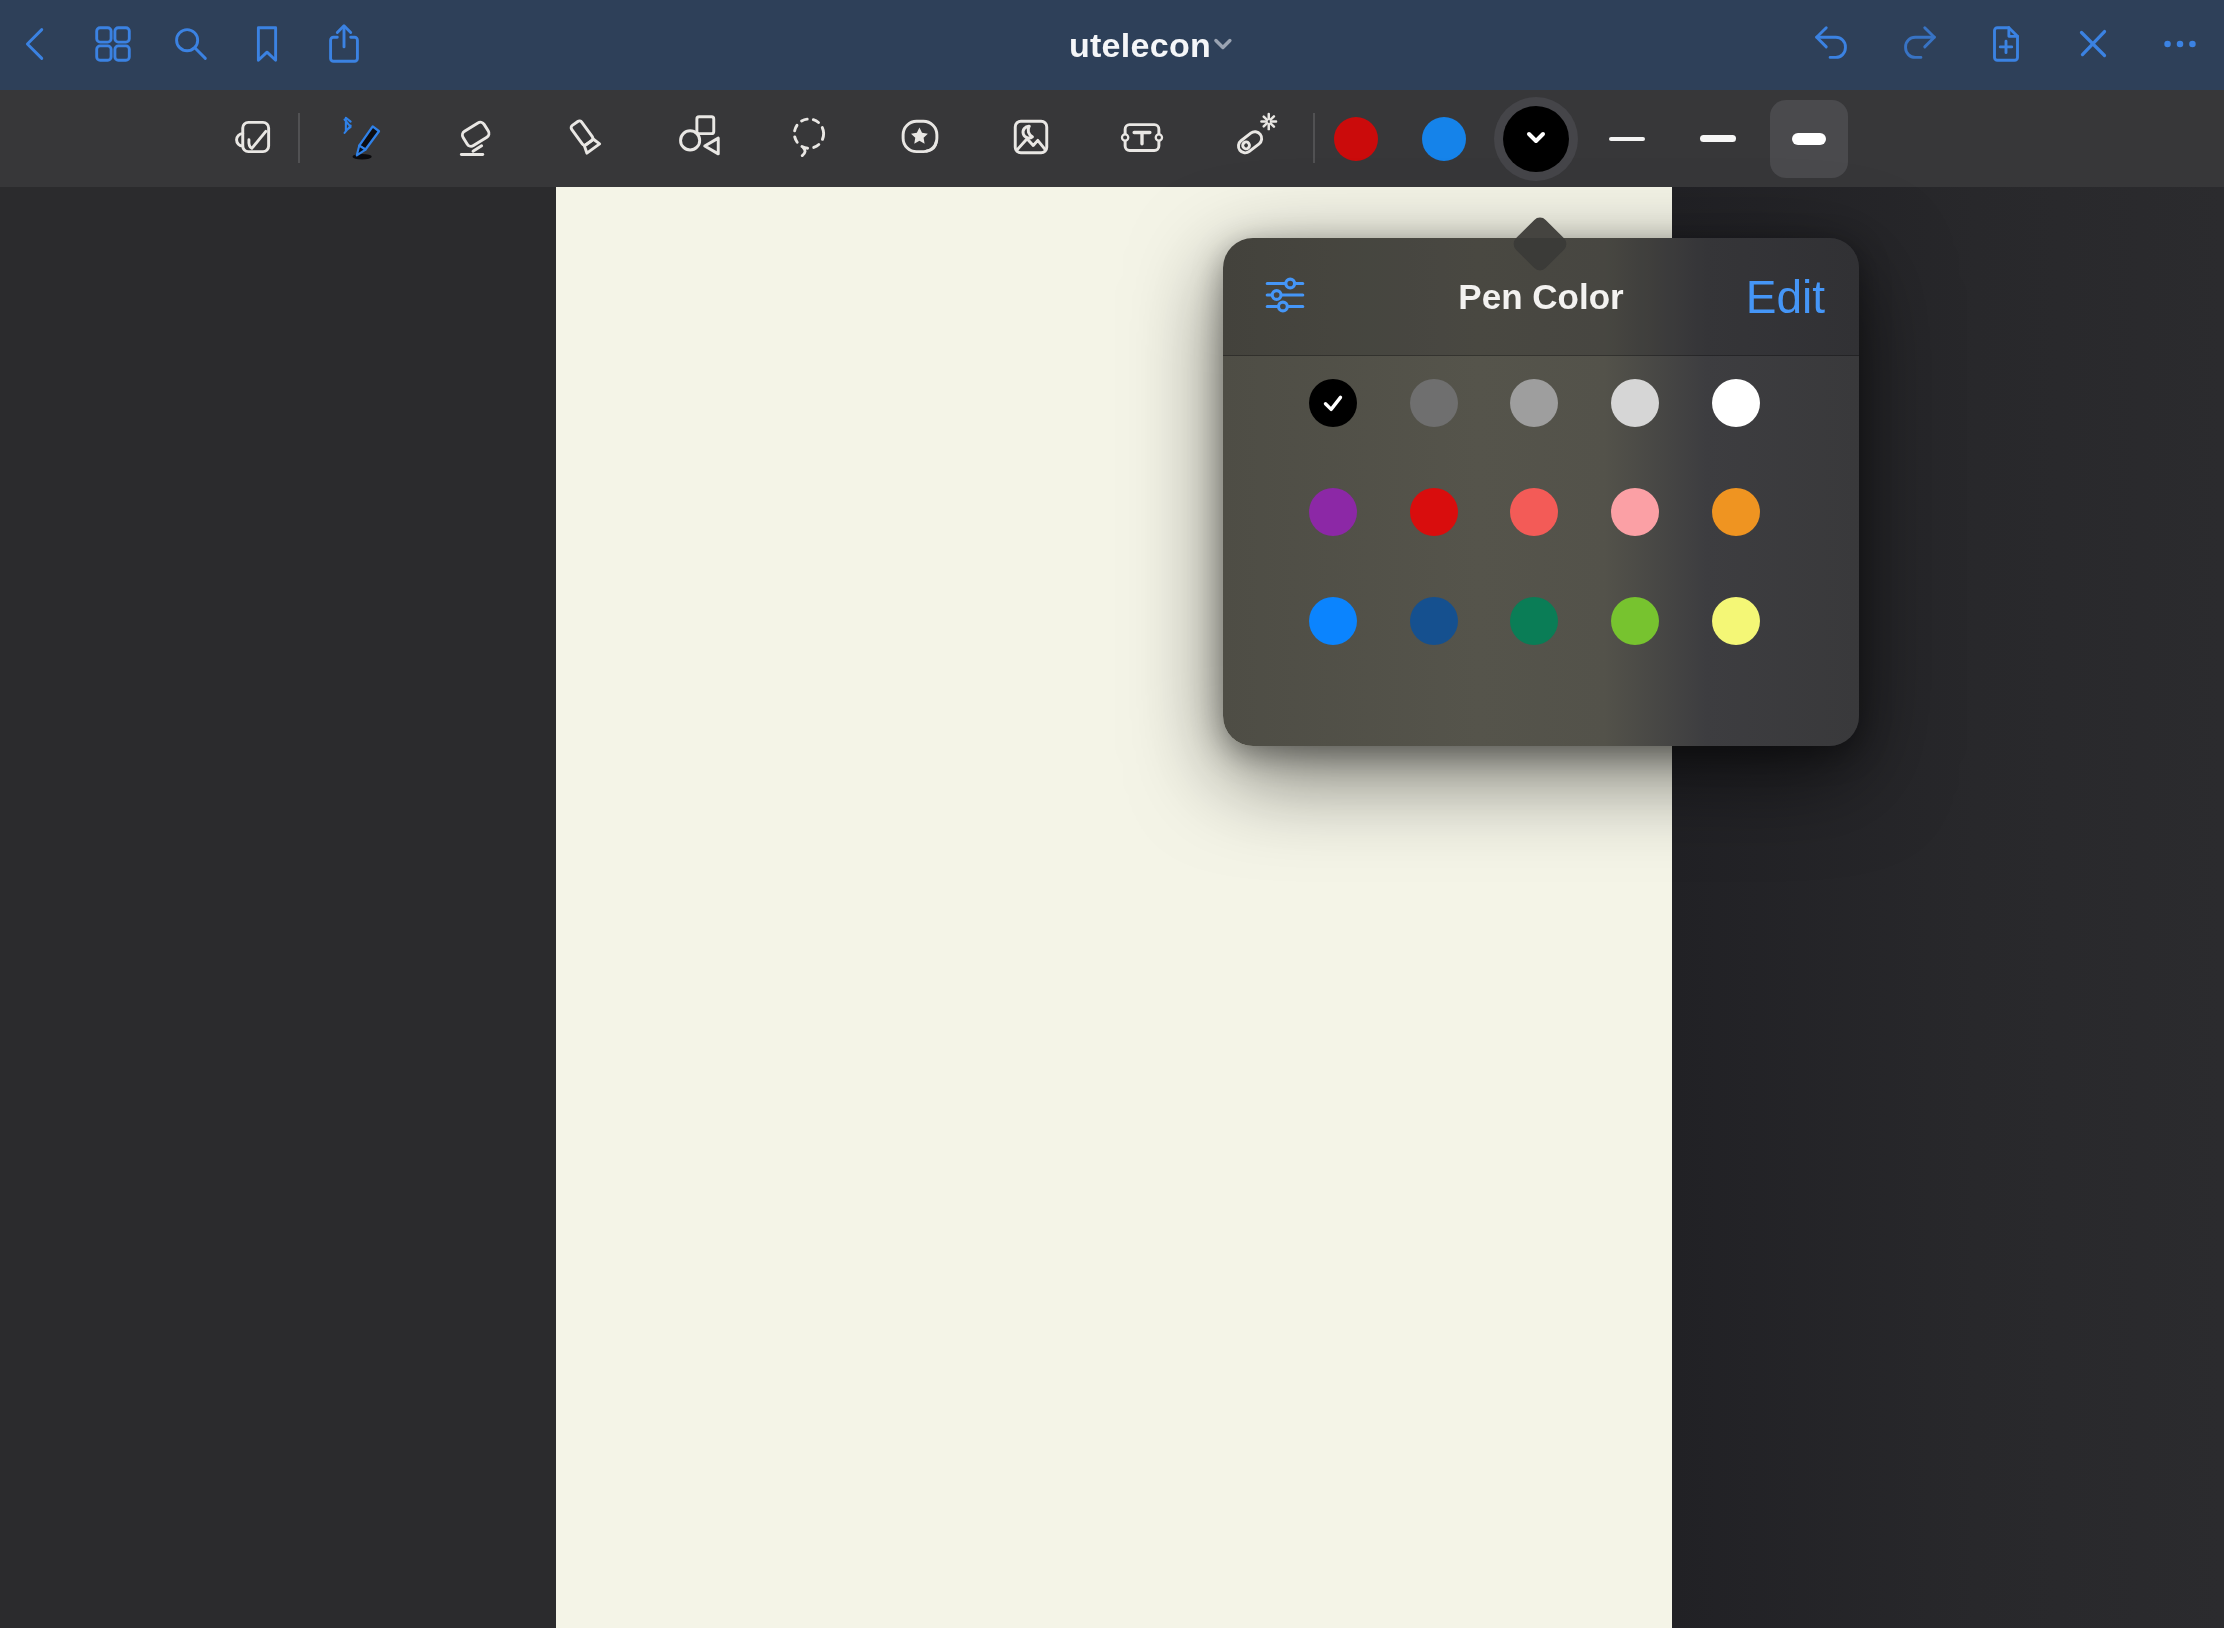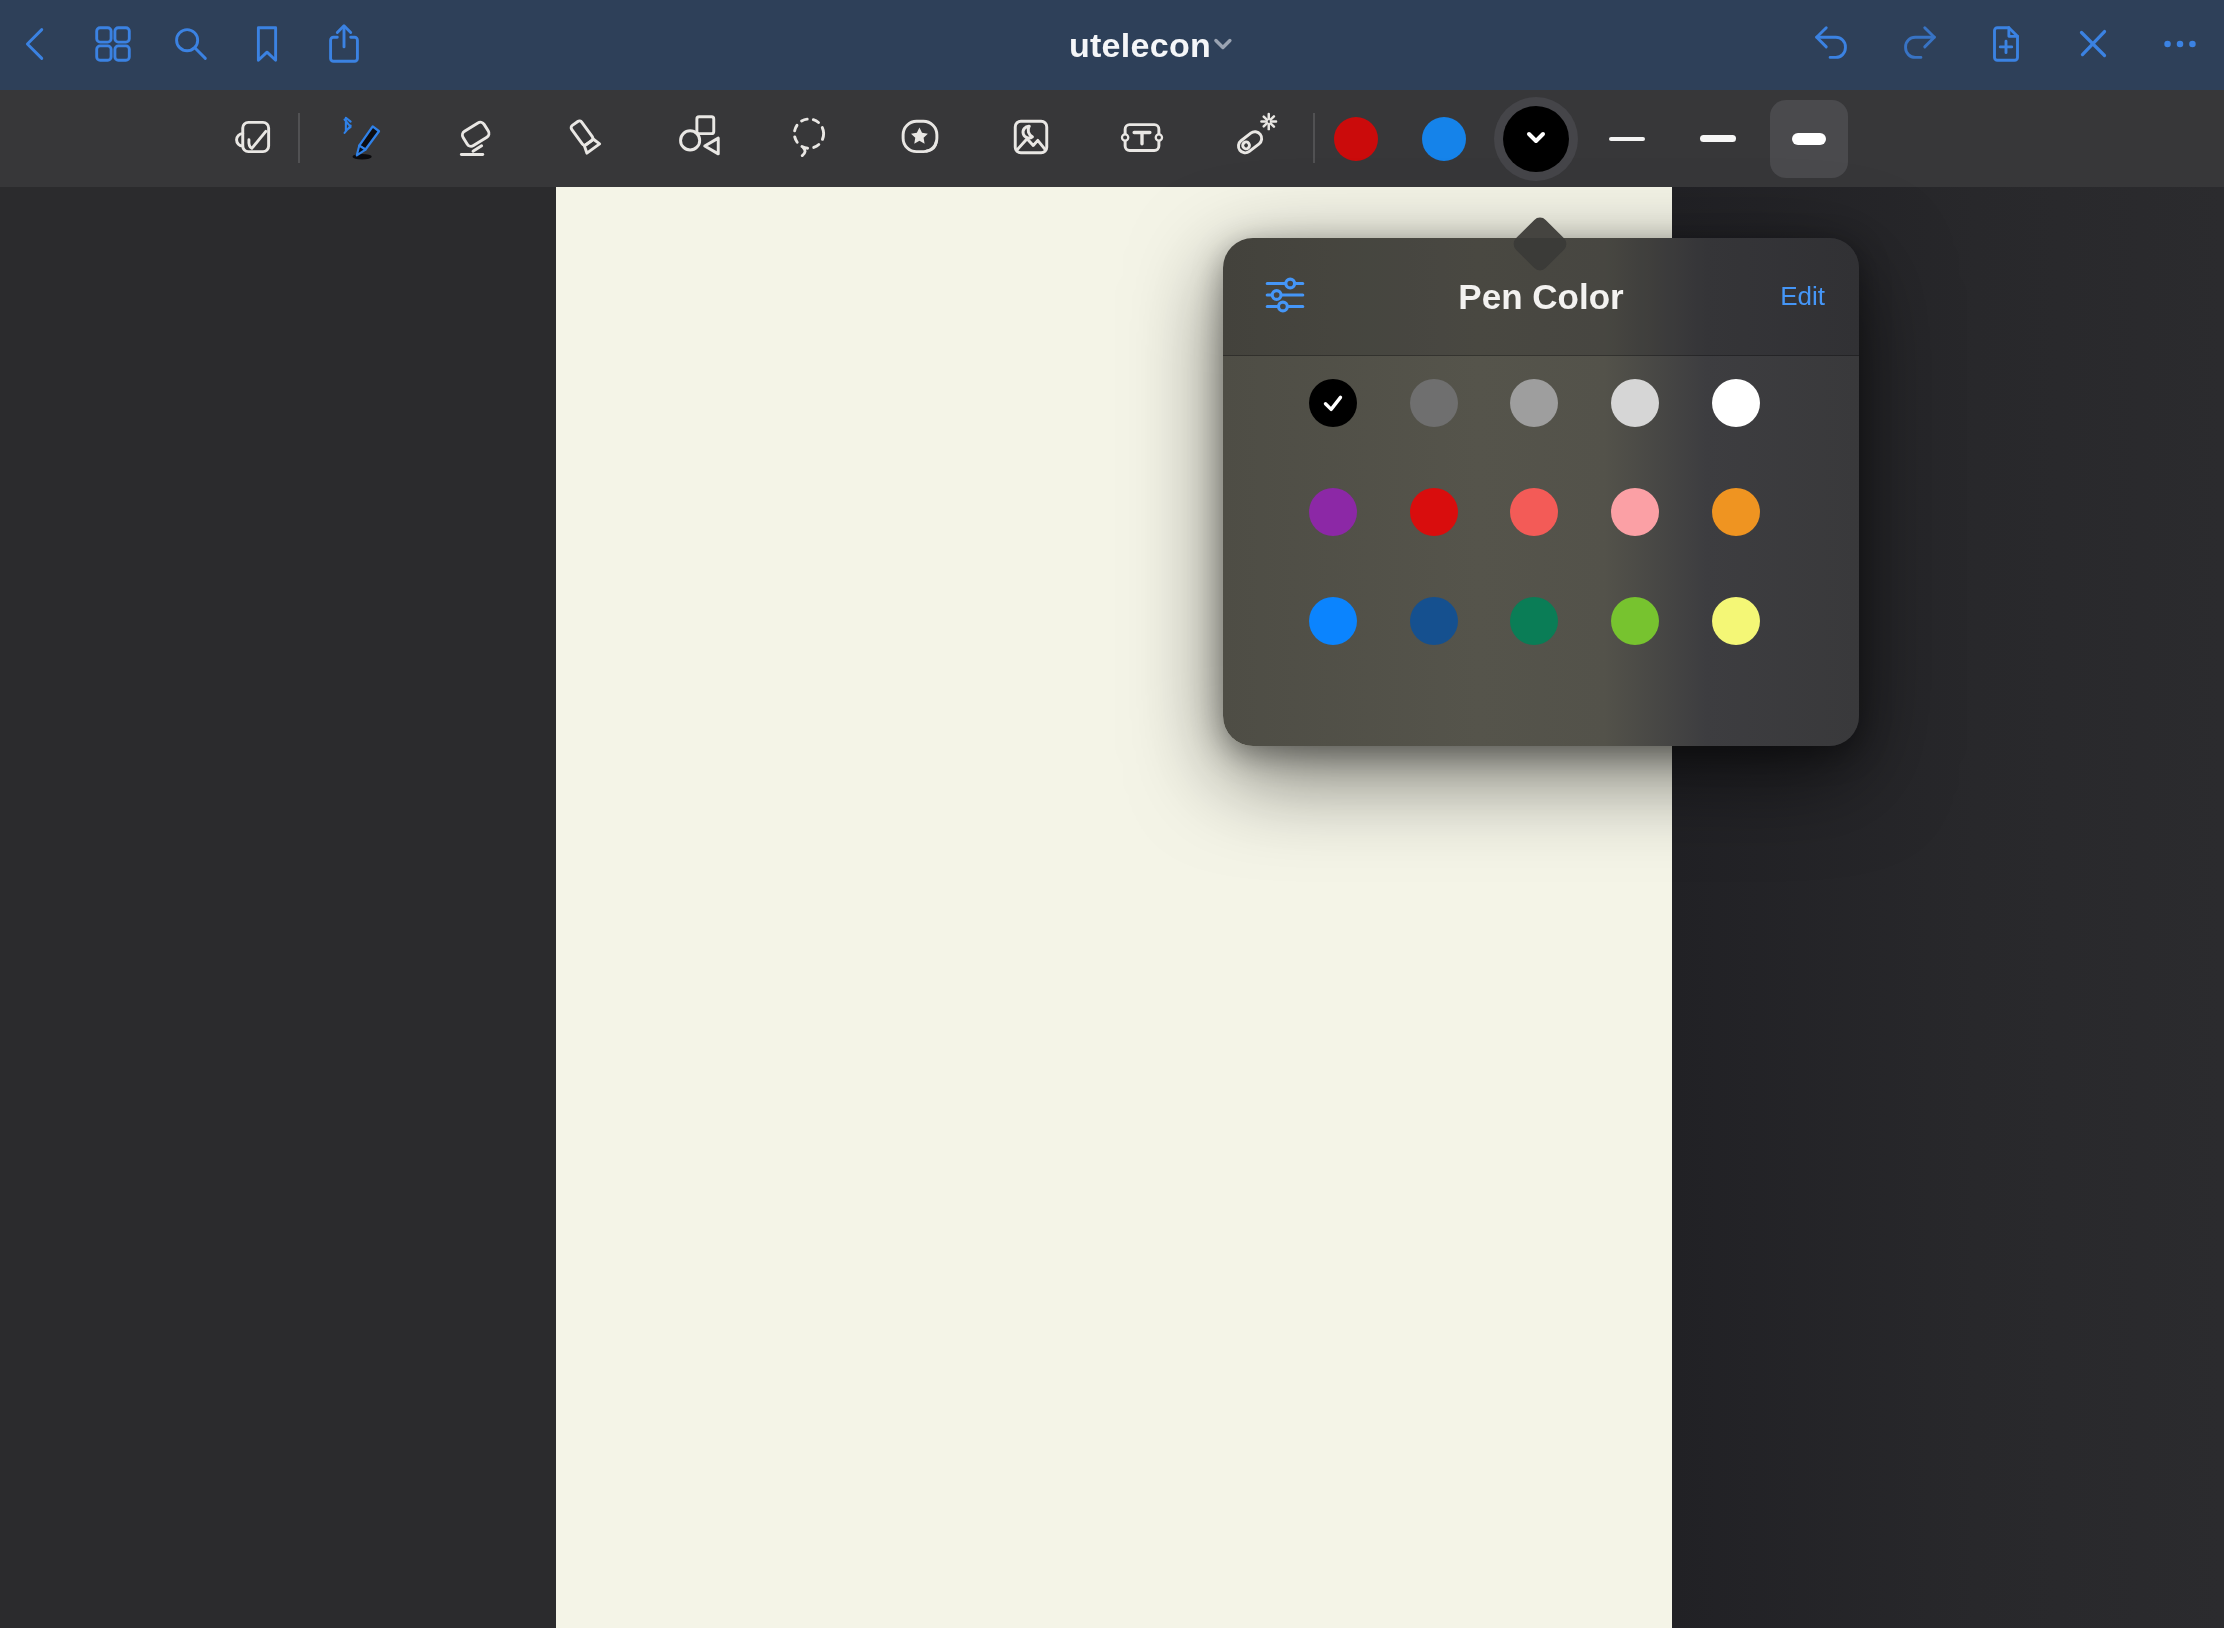--- a/index.html
+++ b/index.html
@@ -51,21 +51,21 @@
     background:linear-gradient(90deg,#4e4d45 0%,#55544b 40%,#53524a 60%,#3d3d40 76%,#39393b 100%);
     box-shadow:0 28px 90px rgba(0,0,0,.55),0 8px 30px rgba(0,0,0,.35);z-index:5;}
   .pop-arrow{position:absolute;top:-15px;left:296px;width:42px;height:42px;background:#454440;
     transform:rotate(45deg);border-radius:8px;}
   .pop-header{position:relative;height:117px;display:flex;align-items:center;padding:0 34px;
     background:rgba(14,14,16,.16);border-bottom:1px solid rgba(0,0,0,.28);border-radius:30px 30px 0 0;z-index:1;}
   .sliders-btn{width:56px;height:56px;display:flex;align-items:center;justify-content:center;z-index:2;}
   .sliders-btn svg{width:46px;height:46px;fill:none;stroke:#4596f7;stroke-width:3;stroke-linecap:round;}
   .sliders-btn circle{fill:#454441;}
   .pop-title{position:absolute;left:0;right:0;text-align:center;font-size:35px;font-weight:600;color:#f3f2f0;}
-  .edit-btn{margin-left:auto;font-size:26px;color:#4596f7;z-index:2;}
+  .edit-btn{margin-left:auto;font-size:46px;color:#4596f7;z-index:2;}
   .swatch-grid{position:absolute;left:0;top:0;width:100%;height:100%;}
   .pswatch{position:absolute;width:48px;height:48px;border-radius:50%;}
   .pswatch svg{position:absolute;left:6px;top:6px;width:36px;height:36px;}
   .segmented{position:absolute;left:99px;top:435px;width:430px;height:65px;border-radius:17px;
     background:rgba(255,255,255,.16);display:flex;padding:4px;box-sizing:border-box;}
   .seg-tab{flex:1;border-radius:13px;color:#f2f2f2;font-size:31px;}
   .seg-tab.sel{background:#98968f;color:#fff;font-weight:500;}
 </style>
 </head>
 <body>

